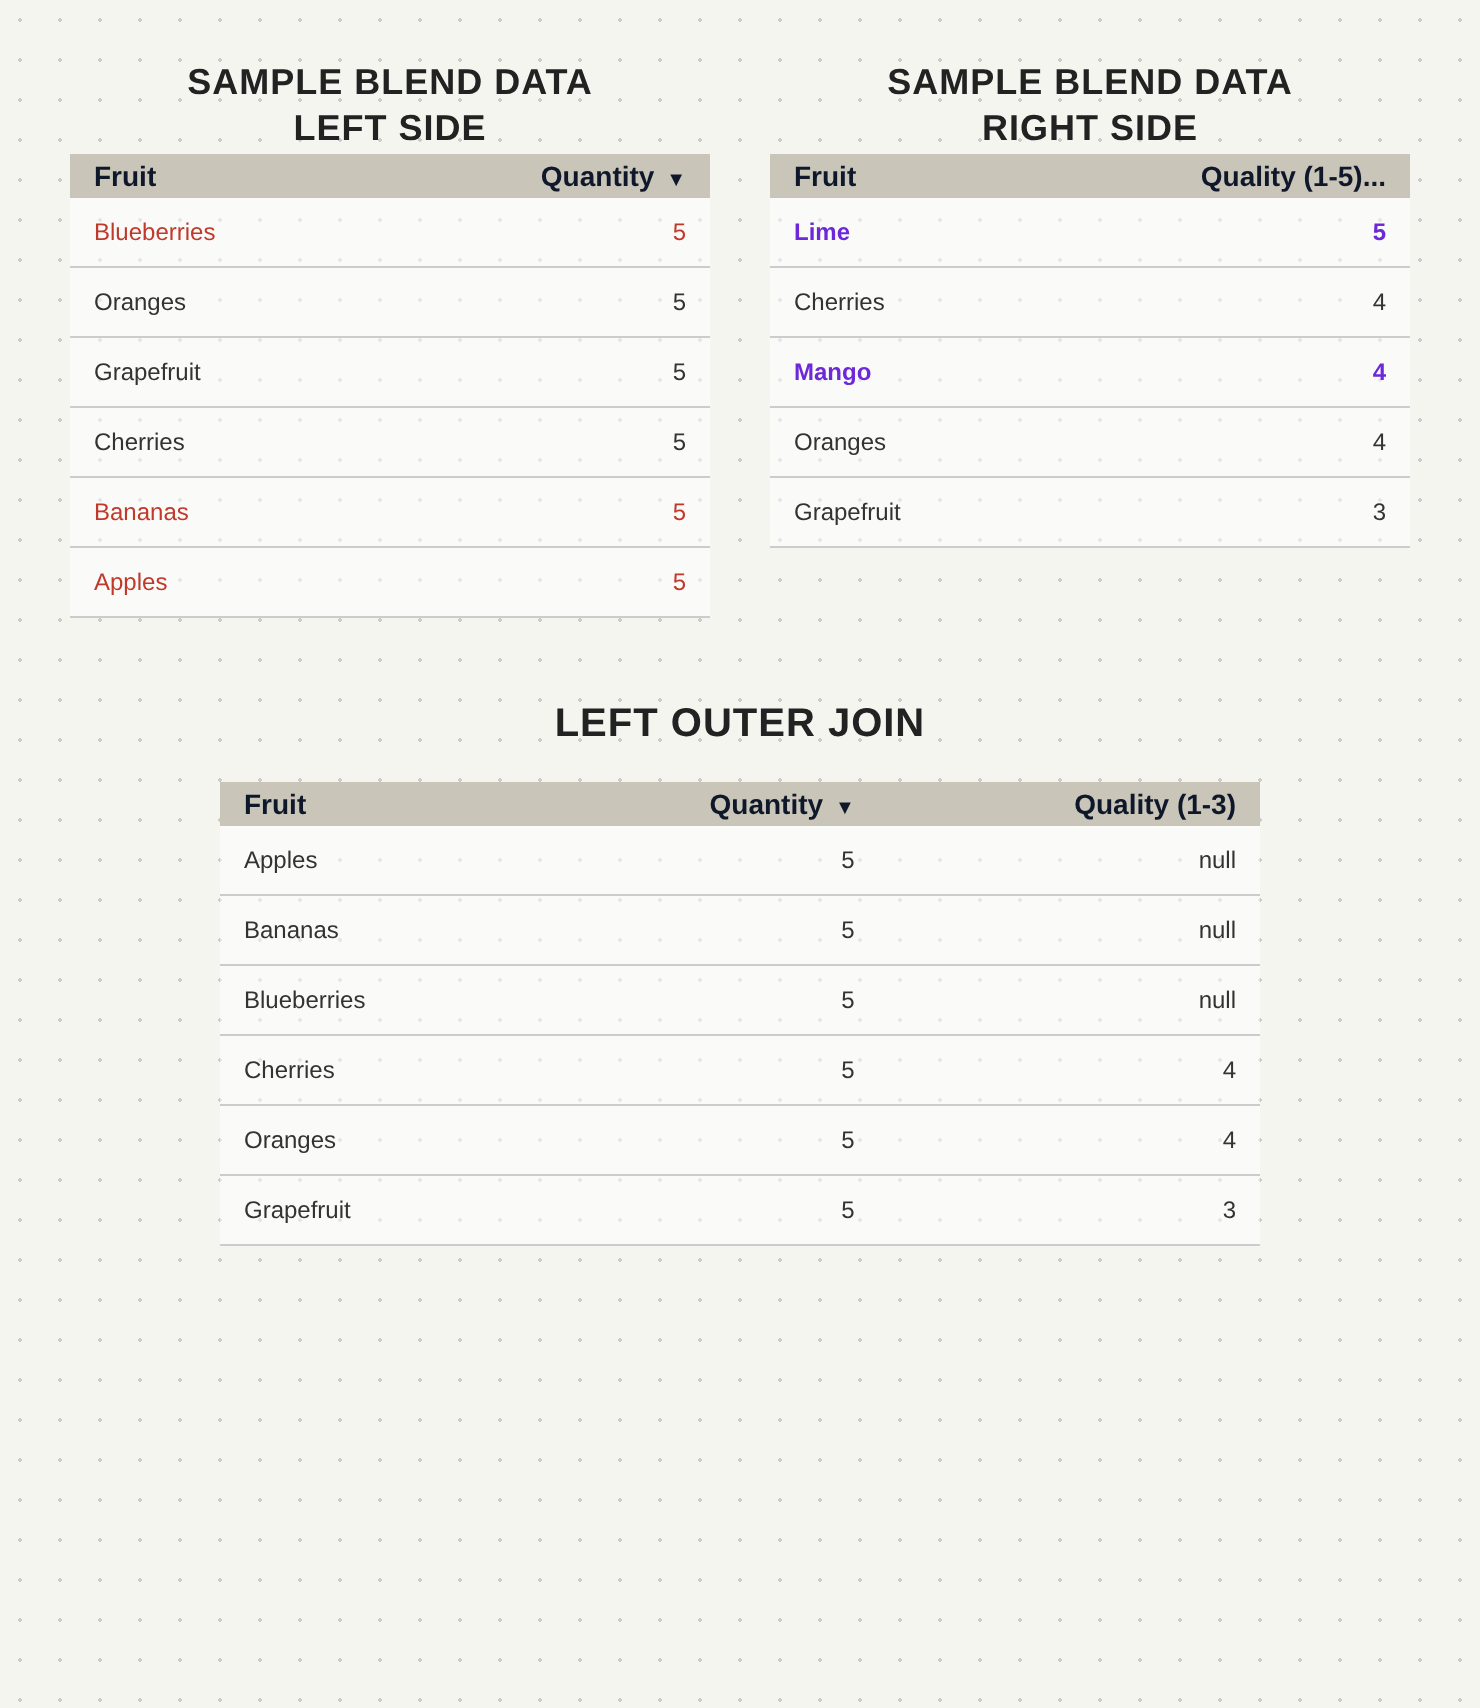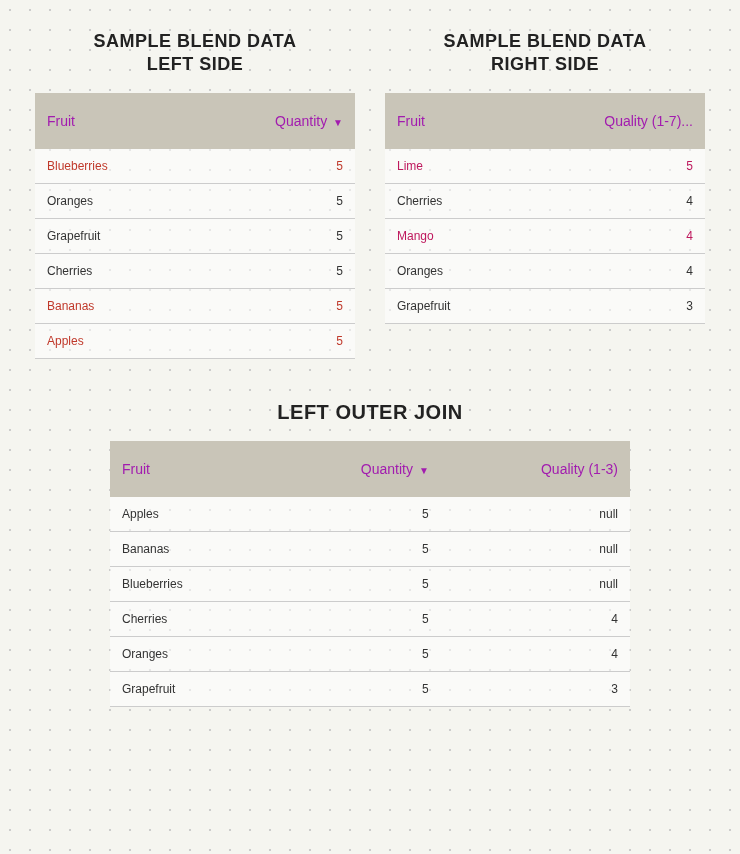--- a/index.html
+++ b/index.html
@@ -24,62 +24,62 @@
     .panel {
       width: 320px;
     }
 
     .panel-title {
       text-align: center;
       font-size: 18px;
       font-weight: bold;
       letter-spacing: 0.5px;
       color: #222;
-      margin-bottom: 16px;
+      margin-bottom: 0;
       line-height: 1.3;
       text-transform: uppercase;
     }
 
     table {
       width: 100%;
       border-collapse: collapse;
       background-color: rgba(255,255,255,0.5);
     }
 
     thead tr {
       background-color: #c9c5b8;
     }
 
     thead th {
-      padding: 20px 12px;
+      padding: 3px 12px;
       text-align: left;
-      font-weight: normal;
+      font-weight: bold;
       font-size: 14px;
-      color: #a21caf;
+      color: #0f172a;
     }
 
     thead th.right {
       text-align: right;
     }
 
     tbody tr {
       border-bottom: 1px solid #ccc;
     }
 
     tbody td {
       padding: 10px 12px;
       font-size: 12px;
     }
 
     tbody td.right {
       text-align: right;
     }
 
     .red { color: #c0392b; }
-    .blue { color: #be185d; }
+    .blue { color: #6d28d9; font-weight: bold; }
 
     .sort-arrow {
       font-size: 10px;
       margin-left: 2px;
     }
 
     .bottom-section {
       display: flex;
       flex-direction: column;
       align-items: center;
@@ -147,21 +147,21 @@
         </tbody>
     </table>
   </div>
 
   <div class="panel">
     <div class="panel-title">SAMPLE BLEND DATA<br>RIGHT SIDE</div>
     <table>
       <thead>
         <tr>
           <th>Fruit</th>
-          <th class="right">Quality (1-7)...</th>
+          <th class="right">Quality (1-5)...</th>
         </tr>
       </thead>
       <tbody id="right-tbody">
           <tr>
       <td class="blue">Lime</td>
       <td class="right blue">5</td>
     </tr>
           <tr>
       <td class="">Cherries</td>
       <td class="right ">4</td>

